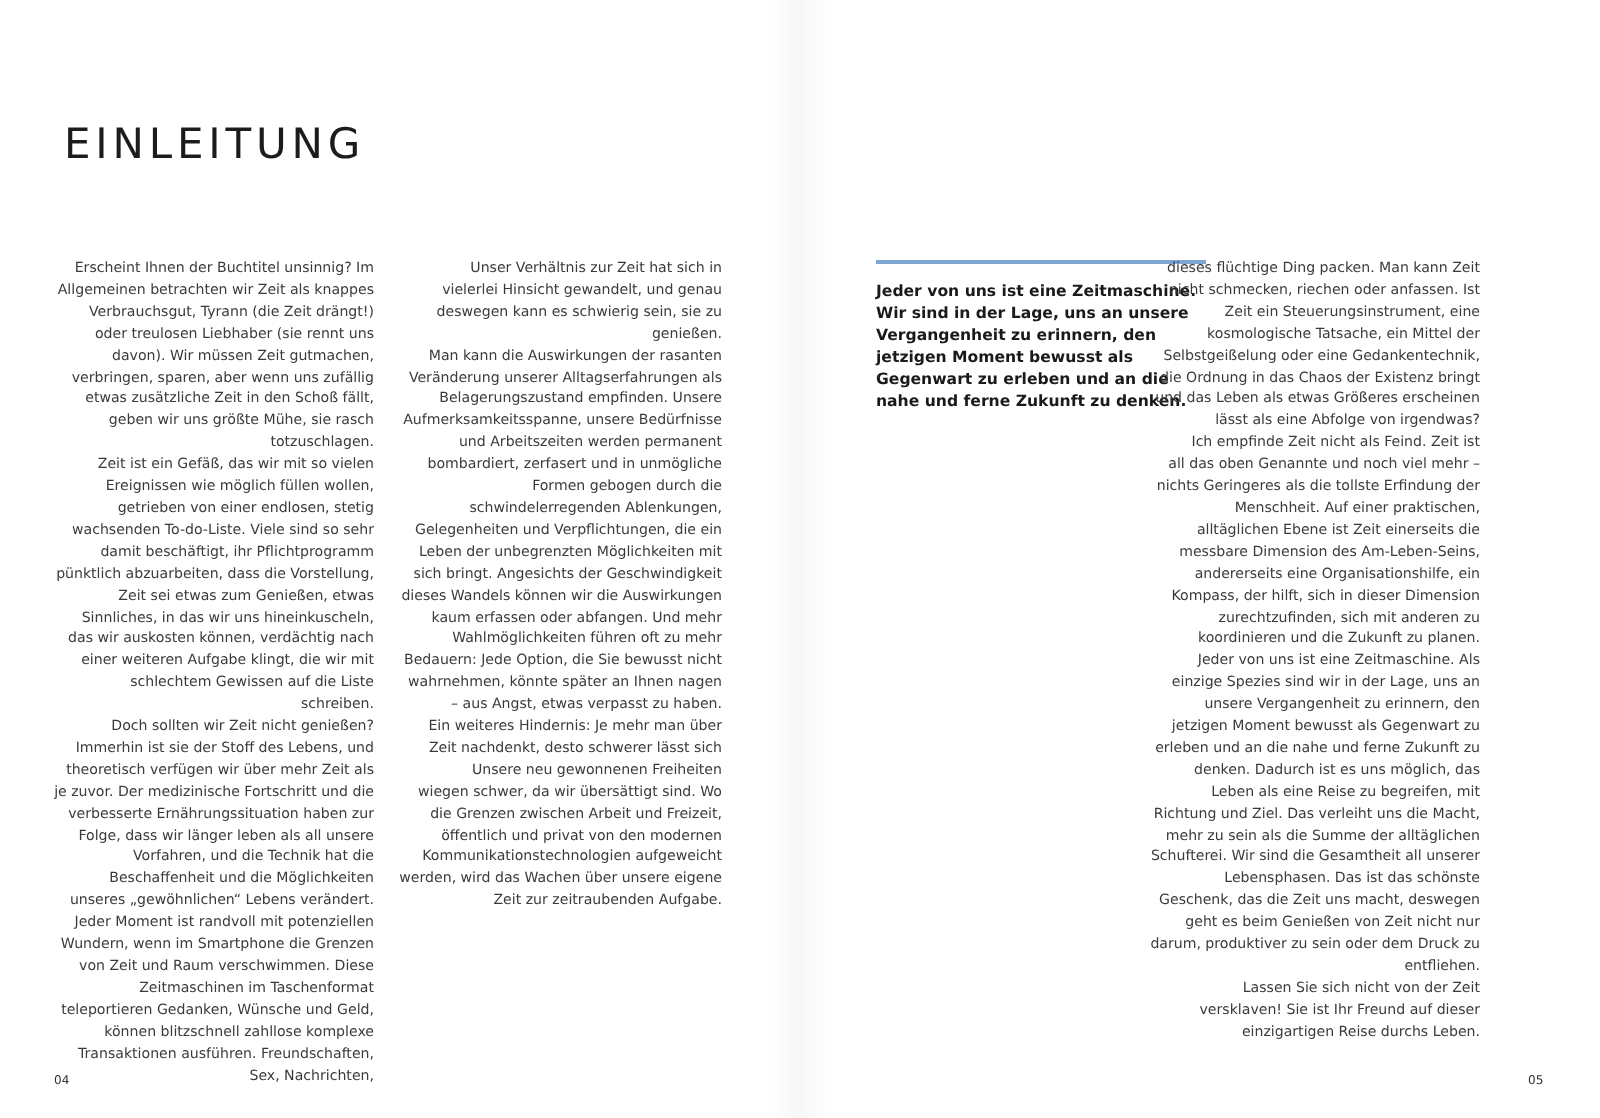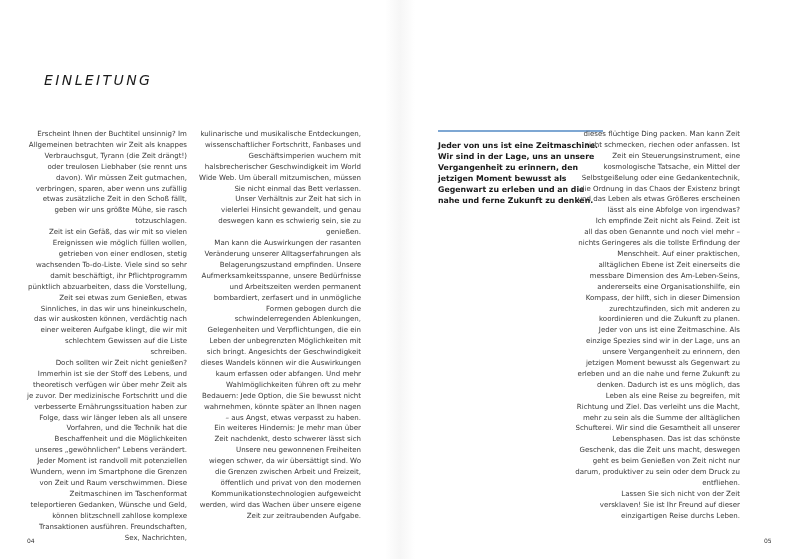--- a/index.html
+++ b/index.html
@@ -3,22 +3,22 @@
 <meta charset="utf-8">
 <style>
   html, body { margin: 0; padding: 0; background: #ffffff; }
   body { width: 800px; height: 559px; position: relative; overflow: hidden;
          font-family: "DejaVu Sans", sans-serif; color: #2a2a2a; }
   .page { position: absolute; top: 0; height: 559px; width: 400px; background: #ffffff; }
   .page-left { left: 0; }
   .page-right { left: 400px; }
   .gutter { position: absolute; top: 0; left: 385px; width: 30px; height: 559px;
             background: linear-gradient(to right, #ffffff, #f6f6f6 50%, #ffffff); }
-  .title { position: absolute; left: 28px; top: 56px; font-size: 14px; letter-spacing: 2.4px;
-           font-weight: normal; color: #1c1c1c; margin: 16px; font-style: italic; }
+  .title { position: absolute; left: 28px; top: 56px; font-size: 21px; letter-spacing: 2.4px;
+           font-weight: normal; color: #1c1c1c; margin: 4px; }
   .col { position: absolute; top: 129px; font-size: 7.05px; line-height: 10.9px; color: #3a3a3a; }
   .col p { margin: 0; text-align: right; }
   .col p.indent { text-indent: 11px; }
   .col1 { left: 27px; width: 160px; }
   .col2 { left: 199px; width: 162px; }
   .col4 { left: 575px; width: 165px; }
   .pullquote { position: absolute; left: 438px; top: 130px; width: 165px; }
   .pullquote .rule { height: 2px; width: 165px; margin-bottom: 8px; }
   .pullquote p { margin: 0; font-size: 7.8px; line-height: 11.1px; font-weight: bold; color: #1a1a1a; }
   .pagenum { position: absolute; top: 537px; font-size: 6px; color: #333; }
@@ -31,21 +31,20 @@
 <div class="page page-left">
   <h1 class="title">EINLEITUNG</h1>
 
   <div class="col col1">
     <p>Erscheint Ihnen der Buchtitel unsinnig? Im Allgemeinen betrachten wir Zeit als knappes Verbrauchsgut, Tyrann (die Zeit drängt!) oder treulosen Liebhaber (sie rennt uns davon). Wir müssen Zeit gutmachen, verbringen, sparen, aber wenn uns zufällig etwas zusätzliche Zeit in den Schoß fällt, geben wir uns größte Mühe, sie rasch totzuschlagen.</p>
     <p class="indent">Zeit ist ein Gefäß, das wir mit so vielen Ereignissen wie möglich füllen wollen, getrieben von einer endlosen, stetig wachsenden To-do-Liste. Viele sind so sehr damit beschäftigt, ihr Pflichtprogramm pünktlich abzuarbeiten, dass die Vorstellung, Zeit sei etwas zum Genießen, etwas Sinnliches, in das wir uns hineinkuscheln, das wir auskosten können, verdächtig nach einer weiteren Aufgabe klingt, die wir mit schlechtem Gewissen auf die Liste schreiben.</p>
     <p class="indent">Doch sollten wir Zeit nicht genießen? Immerhin ist sie der Stoff des Lebens, und theoretisch verfügen wir über mehr Zeit als je zuvor. Der medizinische Fortschritt und die verbesserte Ernährungssituation haben zur Folge, dass wir länger leben als all unsere Vorfahren, und die Technik hat die Beschaffenheit und die Möglichkeiten unseres „gewöhnlichen“ Lebens verändert. Jeder Moment ist randvoll mit potenziellen Wundern, wenn im Smartphone die Grenzen von Zeit und Raum verschwimmen. Diese Zeitmaschinen im Taschenformat teleportieren Gedanken, Wünsche und Geld, können blitzschnell zahllose komplexe Transaktionen ausführen. Freundschaften, Sex, Nachrichten,</p>
   </div>
 
   <div class="col col2">
-    <p>kulinarische und musikalische Entdeckungen, wissenschaftlicher Fortschritt, Fanbases und Geschäftsimperien wuchern mit halsbrecherischer Geschwindigkeit im World Wide Web. Um überall mitzumischen, müssen Sie nicht einmal das Bett verlassen.</p>
     <p class="indent">Unser Verhältnis zur Zeit hat sich in vielerlei Hinsicht gewandelt, und genau deswegen kann es schwierig sein, sie zu genießen.</p>
     <p class="indent">Man kann die Auswirkungen der rasanten Veränderung unserer Alltagserfahrungen als Belagerungszustand empfinden. Unsere Aufmerksamkeitsspanne, unsere Bedürfnisse und Arbeitszeiten werden permanent bombardiert, zerfasert und in unmögliche Formen gebogen durch die schwindelerregenden Ablenkungen, Gelegenheiten und Verpflichtungen, die ein Leben der unbegrenzten Möglichkeiten mit sich bringt. Angesichts der Geschwindigkeit dieses Wandels können wir die Auswirkungen kaum erfassen oder abfangen. Und mehr Wahlmöglichkeiten führen oft zu mehr Bedauern: Jede Option, die Sie bewusst nicht wahrnehmen, könnte später an Ihnen nagen – aus Angst, etwas verpasst zu haben.</p>
     <p class="indent">Ein weiteres Hindernis: Je mehr man über Zeit nachdenkt, desto schwerer lässt sich</p>
     <p class="indent">Unsere neu gewonnenen Freiheiten wiegen schwer, da wir übersättigt sind. Wo die Grenzen zwischen Arbeit und Freizeit, öffentlich und privat von den modernen Kommunikationstechnologien aufgeweicht werden, wird das Wachen über unsere eigene Zeit zur zeitraubenden Aufgabe.</p>
   </div>
 
   <div class="pagenum left">04</div>
 </div>
 
 <div class="page page-right"></div>

